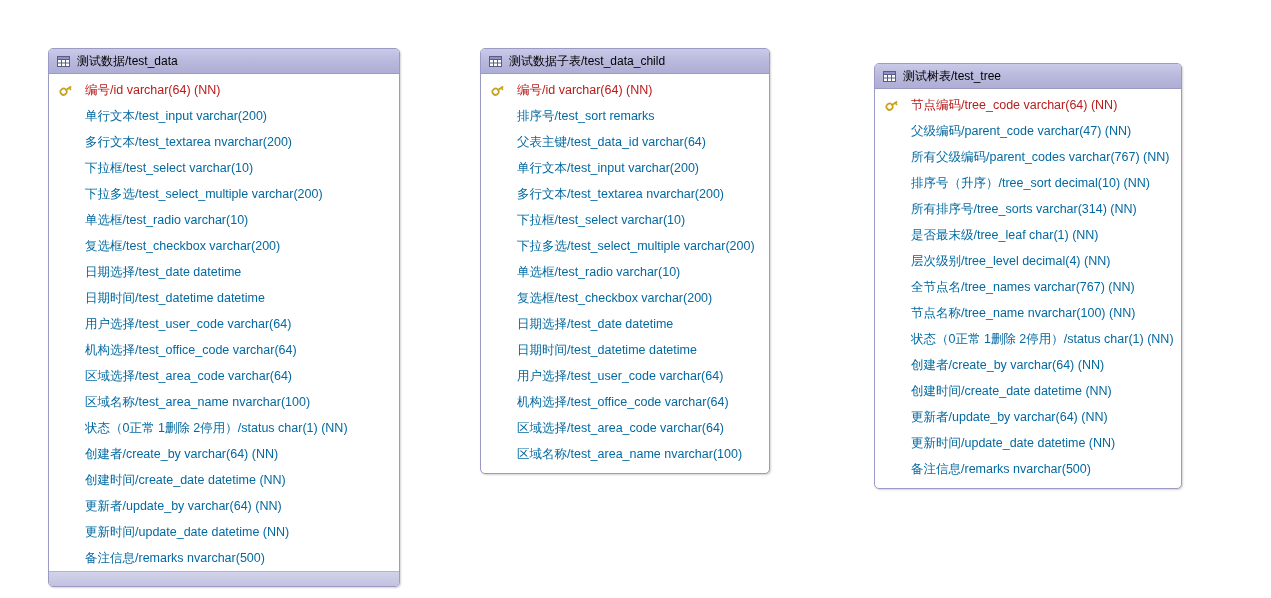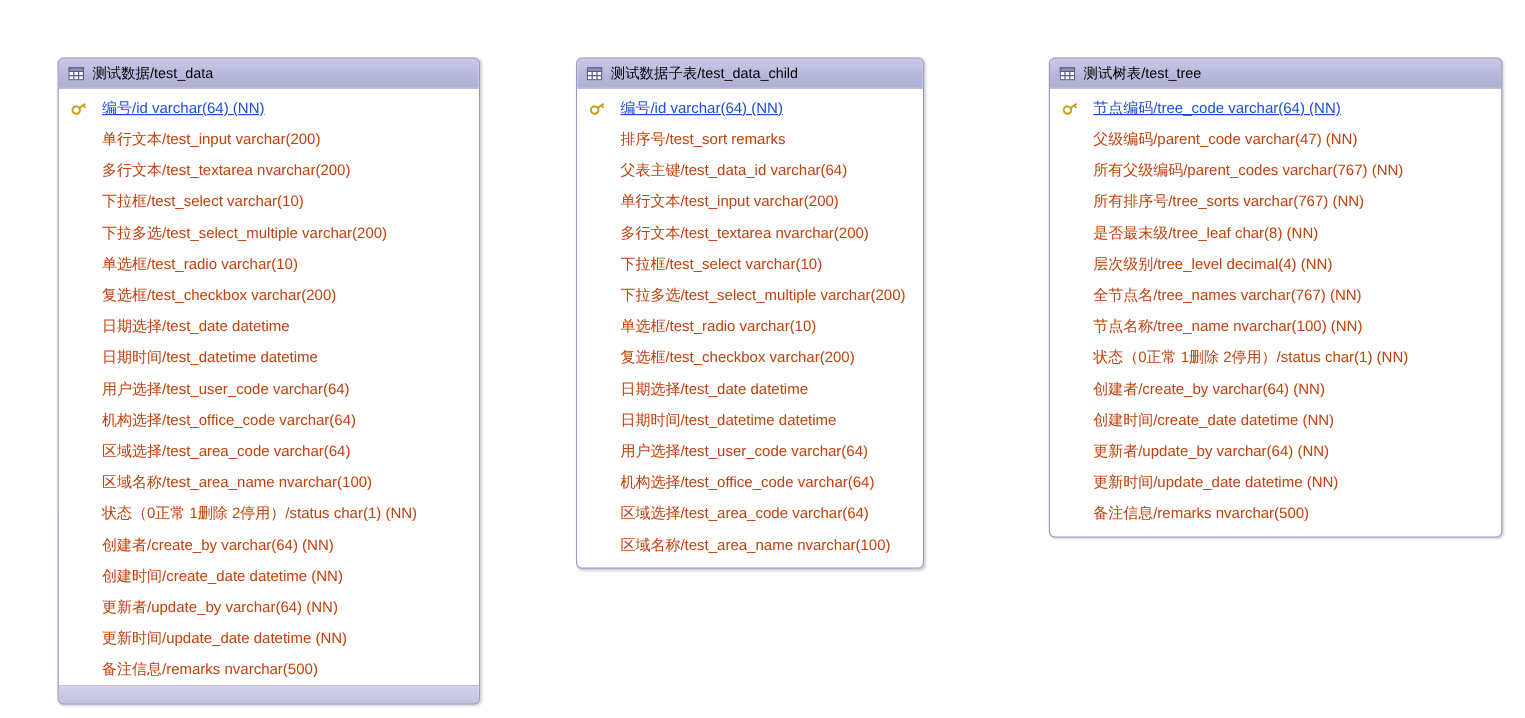--- a/index.html
+++ b/index.html
@@ -64,27 +64,26 @@
   .attr-key {
     width: 26px;
     flex: 0 0 26px;
     display: flex;
     align-items: center;
     justify-content: flex-start;
   }
   .key-icon svg { display: block; }
   .attr-label {
     font-size: 12.5px;
-    color: #c2410c;
+    color: #0369a1;
     white-space: nowrap;
     line-height: 1;
   }
   .attr-row.pk .attr-label {
-    color: #1d4ed8;
-    text-decoration: underline;
+    color: #b91c1c;
   }
   .entity-footer {
     height: 14px;
     background: linear-gradient(to bottom, #d2d2ea 0%, #c2c2e0 100%);
     border-top: 1px solid #b2b2d4;
   }
 </style>
 </head>
 <body>
 
@@ -272,21 +271,21 @@
           <span class="attr-key"></span>
           <span class="attr-label">区域选择/test_area_code varchar(64)</span>
         </div>
         <div class="attr-row">
           <span class="attr-key"></span>
           <span class="attr-label">区域名称/test_area_name nvarchar(100)</span>
         </div>
       </div>
       <div style="height: 6px;"></div>
     </div>
-    <div class="entity" style="left: 874px; top: 48px; width: 378px;">
+    <div class="entity" style="left: 874px; top: 63px; width: 308px;">
       <div class="entity-header">
         <span class="table-icon">
           <svg width="13" height="11" viewBox="0 0 13 11" xmlns="http://www.w3.org/2000/svg">
             <rect x="0.5" y="0.5" width="12" height="10" fill="#ffffff" stroke="#5a5a8c"></rect>
             <rect x="0.5" y="0.5" width="12" height="3" fill="#8f8fc0" stroke="#5a5a8c"></rect>
             <line x1="0.5" y1="7" x2="12.5" y2="7" stroke="#5a5a8c"></line>
             <line x1="4.5" y1="3.5" x2="4.5" y2="10.5" stroke="#5a5a8c"></line>
             <line x1="8.5" y1="3.5" x2="8.5" y2="10.5" stroke="#5a5a8c"></line>
           </svg>
         </span>
@@ -310,25 +309,29 @@
         <div class="attr-row">
           <span class="attr-key"></span>
           <span class="attr-label">父级编码/parent_code varchar(47) (NN)</span>
         </div>
         <div class="attr-row">
           <span class="attr-key"></span>
           <span class="attr-label">所有父级编码/parent_codes varchar(767) (NN)</span>
         </div>
         <div class="attr-row">
           <span class="attr-key"></span>
-          <span class="attr-label">所有排序号/tree_sorts varchar(767) (NN)</span>
-        </div>
-        <div class="attr-row">
-          <span class="attr-key"></span>
-          <span class="attr-label">是否最末级/tree_leaf char(8) (NN)</span>
+          <span class="attr-label">排序号（升序）/tree_sort decimal(10) (NN)</span>
+        </div>
+        <div class="attr-row">
+          <span class="attr-key"></span>
+          <span class="attr-label">所有排序号/tree_sorts varchar(314) (NN)</span>
+        </div>
+        <div class="attr-row">
+          <span class="attr-key"></span>
+          <span class="attr-label">是否最末级/tree_leaf char(1) (NN)</span>
         </div>
         <div class="attr-row">
           <span class="attr-key"></span>
           <span class="attr-label">层次级别/tree_level decimal(4) (NN)</span>
         </div>
         <div class="attr-row">
           <span class="attr-key"></span>
           <span class="attr-label">全节点名/tree_names varchar(767) (NN)</span>
         </div>
         <div class="attr-row">

